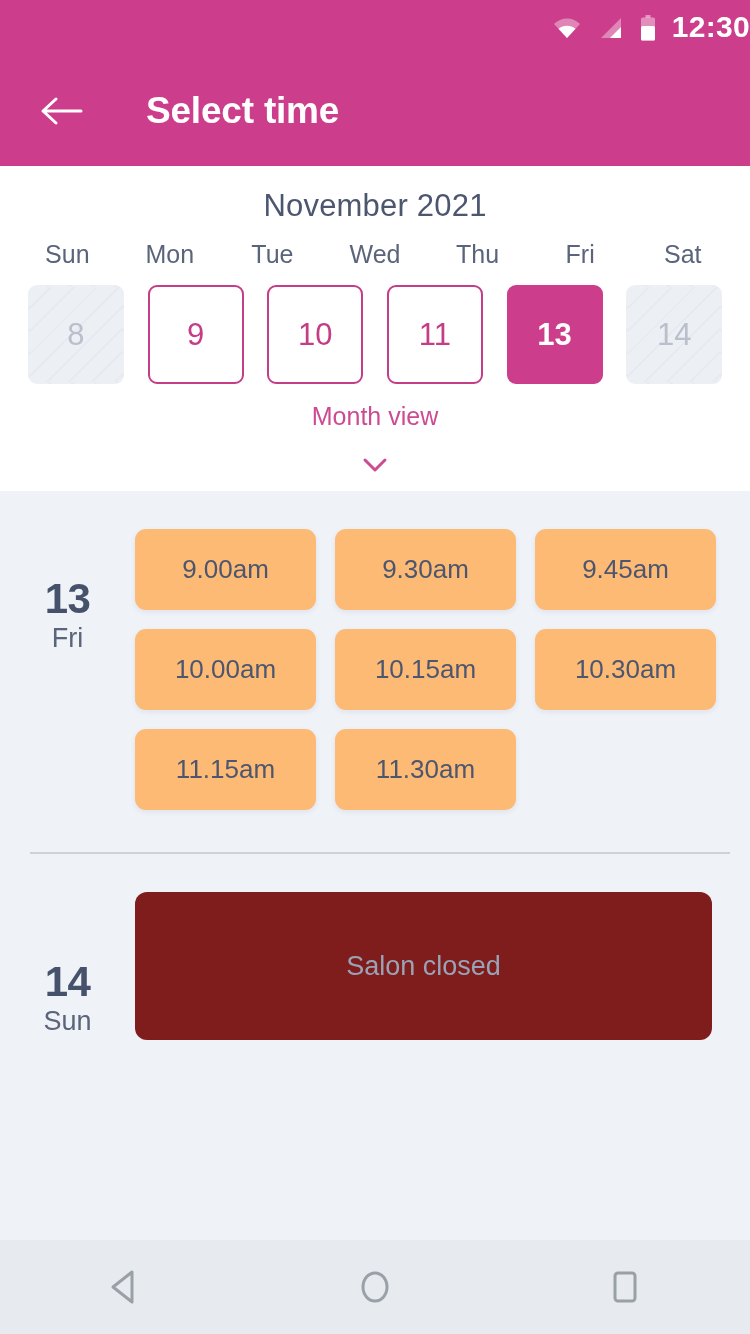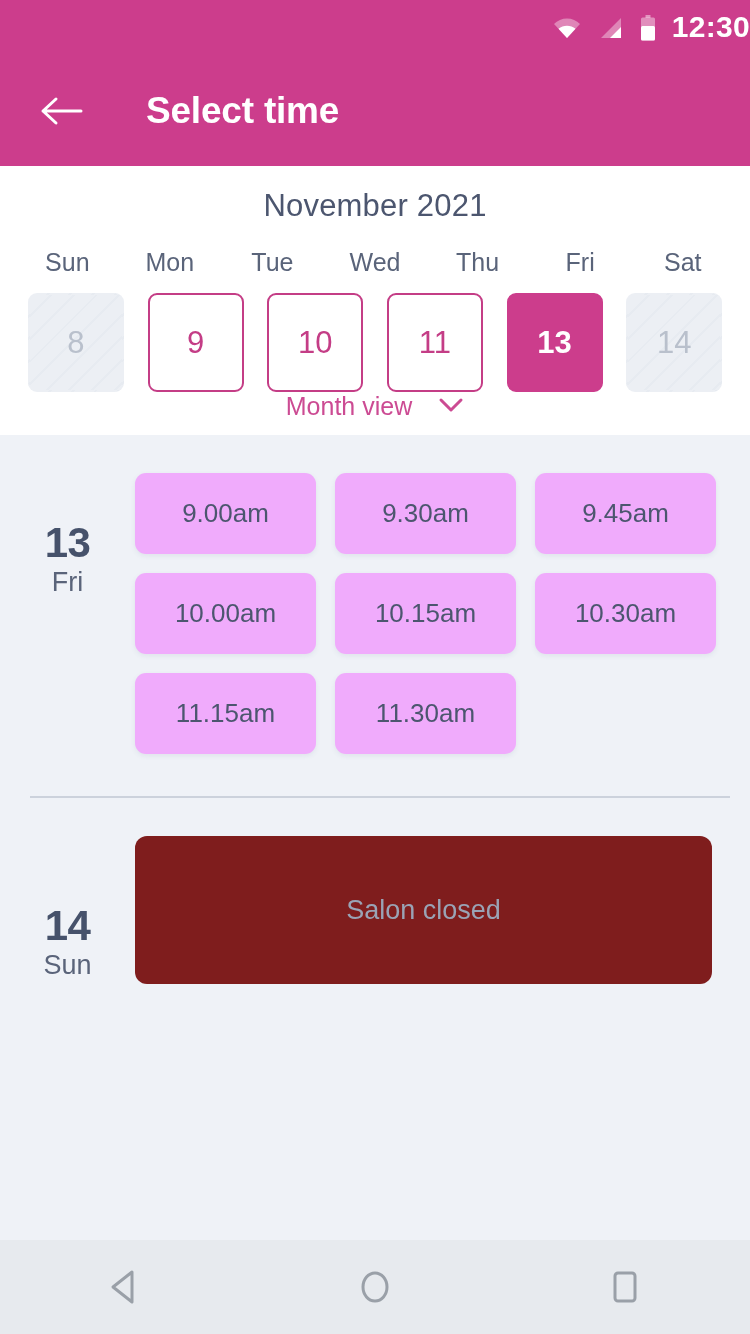--- a/index.html
+++ b/index.html
@@ -72,21 +72,21 @@
     background: #ffffff;
     padding-top: 22px;
     padding-bottom: 14px;
   }
 
   .month-title {
     text-align: center;
     color: #4c566f;
     font-size: 31px;
     letter-spacing: 0.2px;
-    margin-bottom: 24px;
+    margin-bottom: 16px;
   }
 
   .weekday-row,
   .daycell-row {
     display: flex;
     padding: 0 16px;
   }
 
   .weekday {
     flex: 1;
@@ -137,21 +137,23 @@
     color: #b9c0cc;
     border: 2px solid transparent;
     cursor: default;
   }
 
   .monthview-row {
     display: flex;
     align-items: center;
     justify-content: center;
     gap: 26px;
-    cursor: pointer;
+    margin-top: 18px;
+    cursor: pointer;
+    flex-direction: column;
   }
 
   .monthview-label {
     color: #cc4b93;
     font-size: 25px;
   }
 
   
   .content { background: #eff2f7; }
 
@@ -187,21 +189,21 @@
 
   .slot-grid {
     display: flex;
     flex-wrap: wrap;
     gap: 19px 19px;
   }
 
   .slot {
     width: 181px;
     height: 81px;
-    background: #f0abfc;
+    background: #fdba74;
     border-radius: 11px;
     display: flex;
     align-items: center;
     justify-content: center;
     color: #4c566f;
     font-size: 26px;
     cursor: pointer;
     box-shadow: 0 2px 5px rgba(90, 105, 135, 0.10);
   }
 

